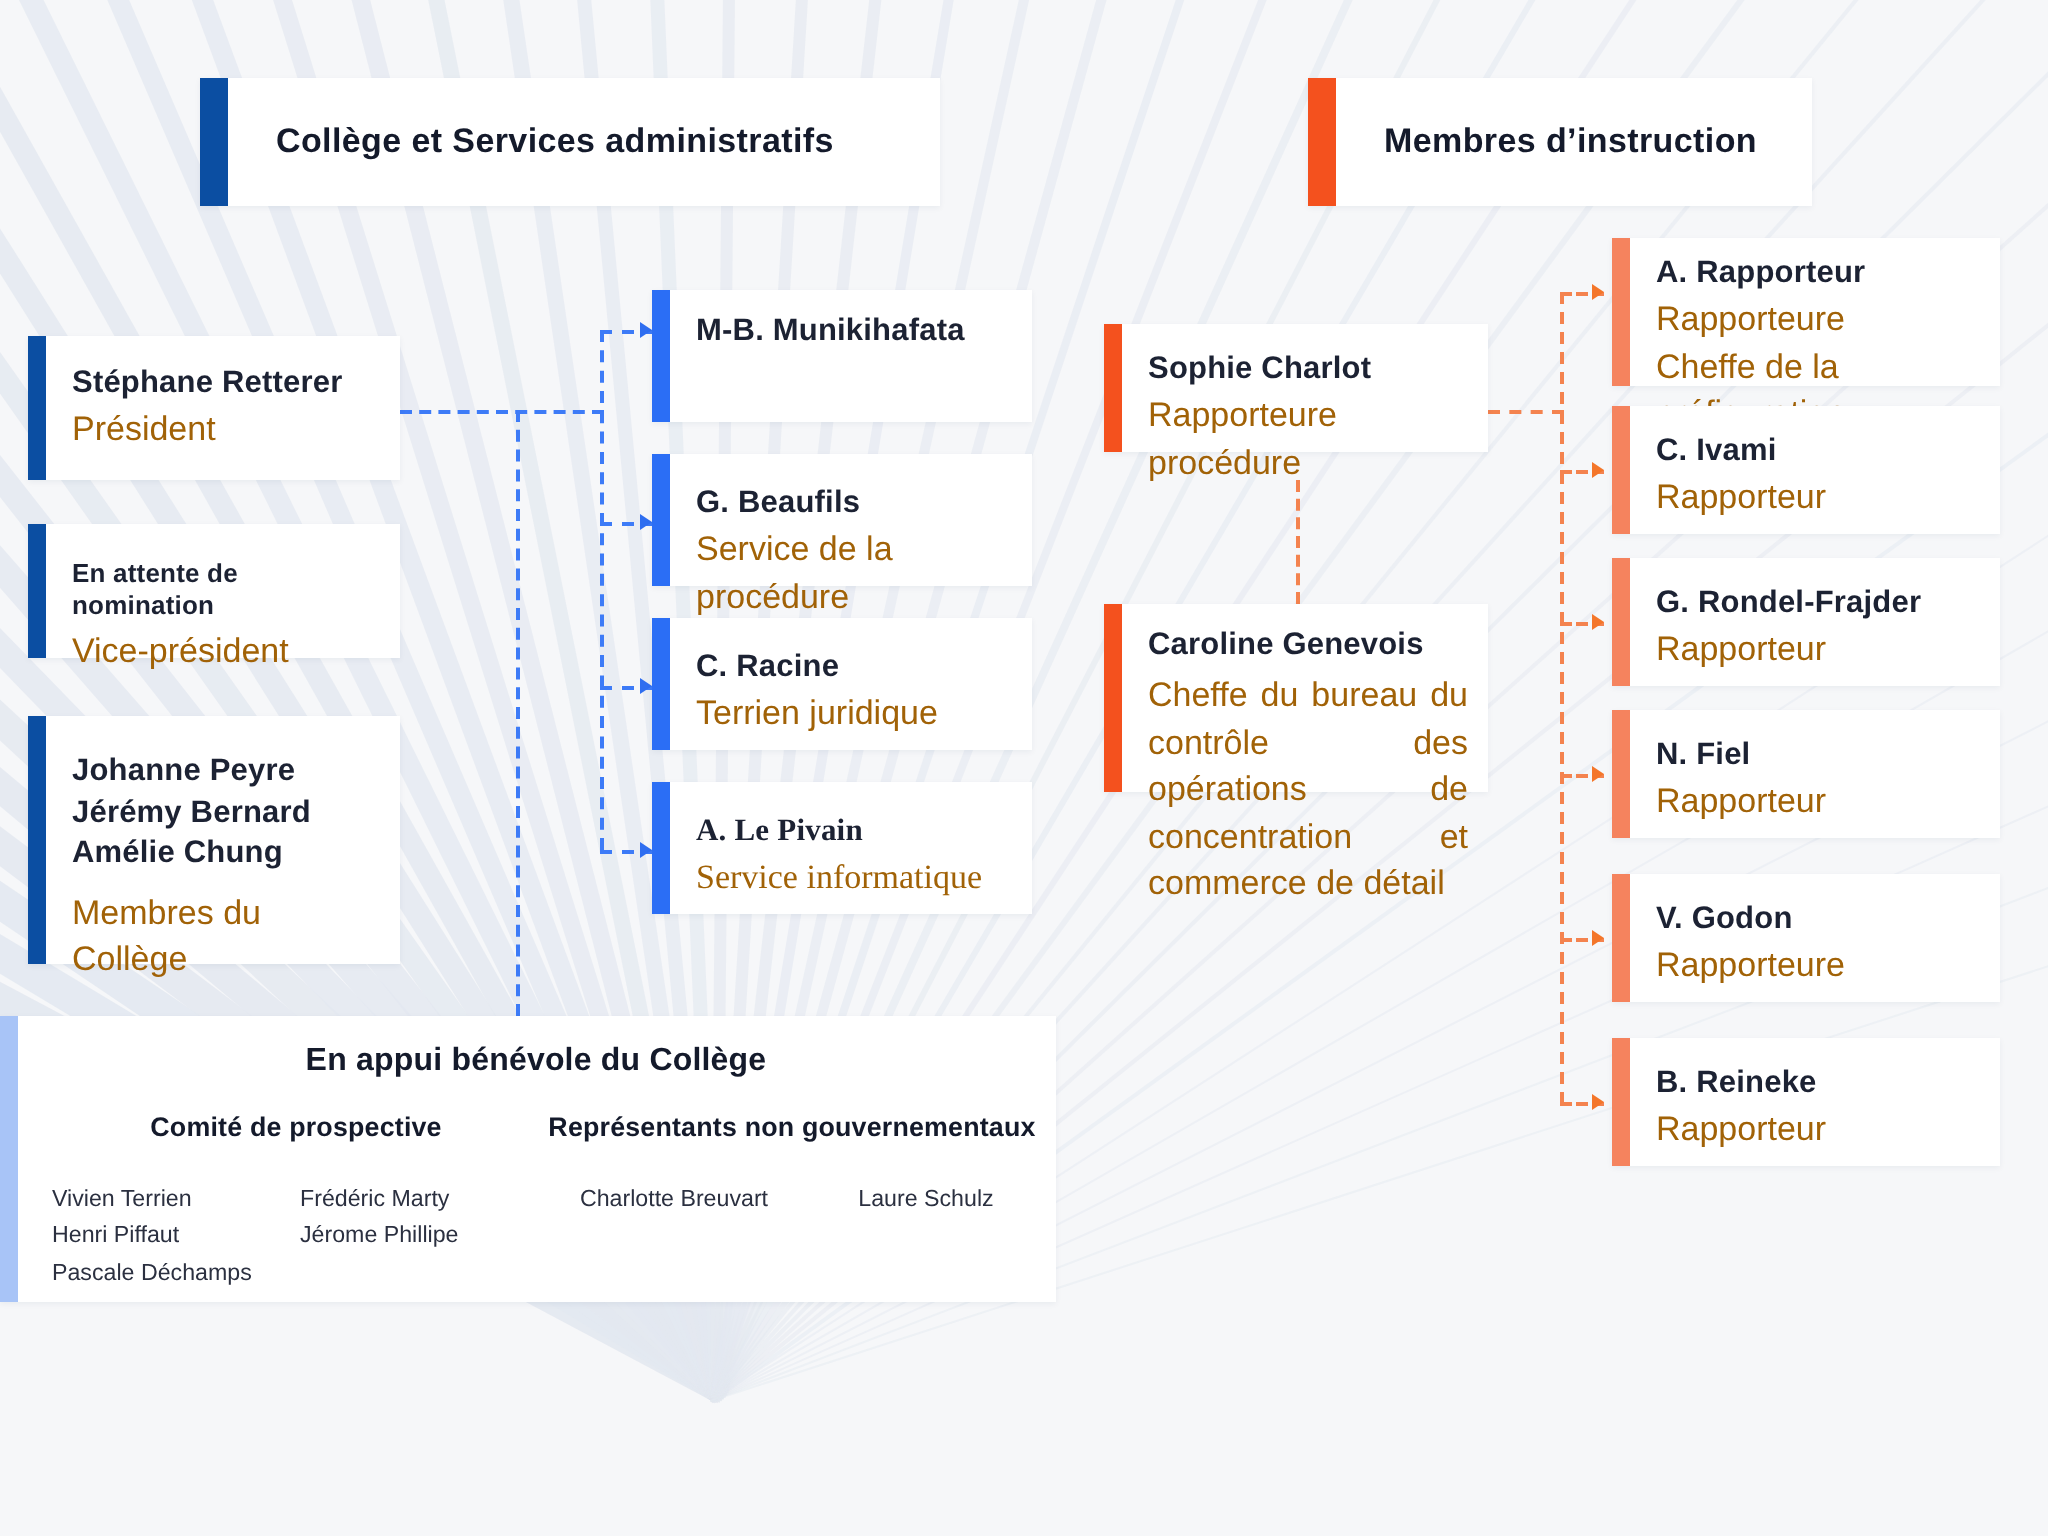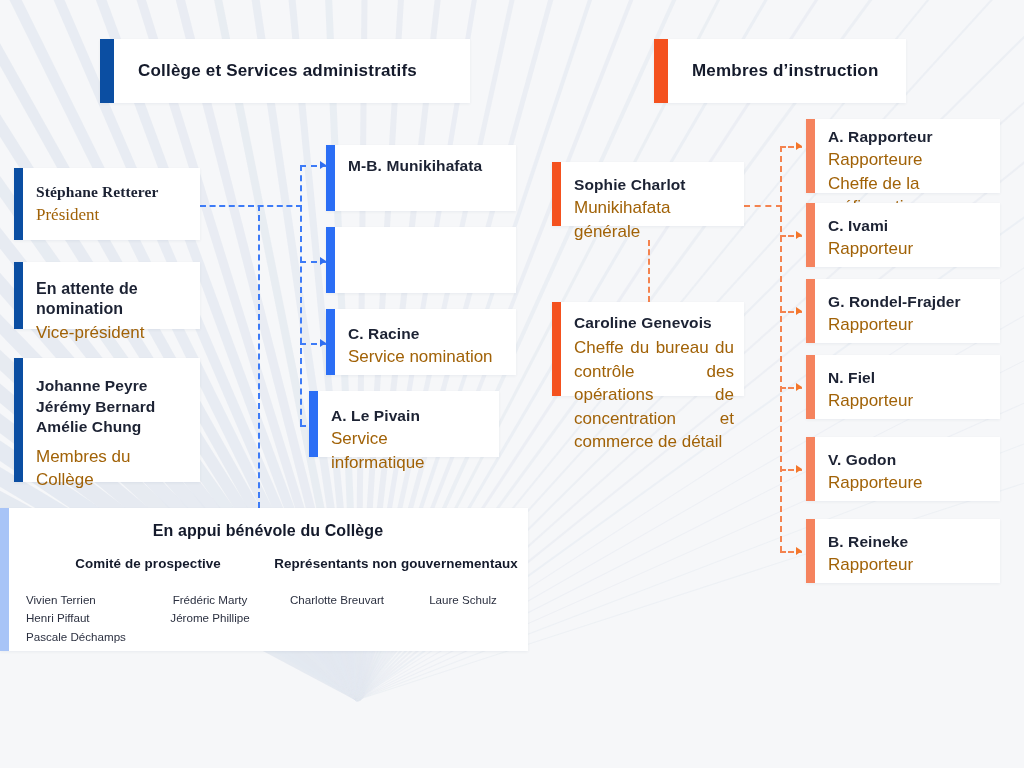--- a/index.html
+++ b/index.html
@@ -83,21 +83,21 @@
   .vol-col{}
   .vol-col.left{width:245px;}
   .vol-col.right{width:255px;}
   .vol-head{
     text-align:center;color:#141a2b;font-weight:bold;font-size:13.4px;
     margin-bottom:20px;letter-spacing:.1px;
   }
   .vol-lists{display:flex;}
   .vol-sub{font-size:11.6px;color:#2b3040;line-height:1.58;}
   .vol-sub.a{width:124px;}
-  .vol-sub.b{width:120px;text-align:center;}
+  .vol-sub.b{width:120px;}
   .vol-sub.c{width:134px;text-align:center;}
   .vol-sub.d{width:118px;text-align:center;}
   .dashV{
     position:absolute;width:0;
     border-left:2px dashed #3d7bf7;
   }
   .dashH{
     position:absolute;height:0;
     border-top:2px dashed #3d7bf7;
   }
@@ -205,32 +205,32 @@
   <div class="hdr" style="left:100px;top:39px;width:370px;height:64px;">
     <div class="bar" style="background:#0b4ea2;"></div>
     <div class="title">Collège et Services administratifs</div>
   </div>
 
   <div class="hdr" style="left:654px;top:39px;width:252px;height:64px;">
     <div class="bar" style="background:#f4511e;"></div>
     <div class="title">Membres d’instruction</div>
   </div>
 
-  <div class="card" style="left:14px;top:168px;width:186px;height:72px;font-family:Liberation Serif, serif;">
+  <div class="card" style="left:14px;top:168px;width:186px;height:72px;">
     <div class="bar" style="background:#0b4ea2;"></div>
     <div class="body" style="padding-top:14px;">
       <div class="name">Stéphane Retterer</div>
       <div class="role">Président</div>
     </div>
   </div>
 
   <div class="card" style="left:14px;top:262px;width:186px;height:67px;">
     <div class="bar" style="background:#0b4ea2;"></div>
     <div class="body" style="padding-top:17px;">
-      <div class="name" style="font-size:16px;">En attente de nomination</div>
+      <div class="name" style="font-size:13px;">En attente de nomination</div>
       <div class="role">Vice-président</div>
     </div>
   </div>
 
   <div class="card" style="left:14px;top:358px;width:186px;height:124px;">
     <div class="bar" style="background:#0b4ea2;"></div>
     <div class="body" style="padding-top:18px;">
       <div class="name" style="white-space:pre-line;line-height:1.33;">Johanne Peyre
 Jérémy Bernard
 Amélie Chung</div>
@@ -240,43 +240,47 @@
 
   <div class="card" style="left:326px;top:145px;width:190px;height:66px;">
     <div class="bar" style="background:#2b6ef5;"></div>
     <div class="body" style="padding-top:11px;">
       <div class="name">M-B. Munikihafata</div>
     </div>
   </div>
 
   <div class="card" style="left:326px;top:227px;width:190px;height:66px;">
     <div class="bar" style="background:#2b6ef5;"></div>
+    <div class="body" style="padding-top:15px;">
+      <div class="name">G. Beaufils</div>
+      <div class="role">Service de la procédure</div>
+    </div>
   </div>
 
   <div class="card" style="left:326px;top:309px;width:190px;height:66px;">
     <div class="bar" style="background:#2b6ef5;"></div>
     <div class="body" style="padding-top:15px;">
       <div class="name">C. Racine</div>
-      <div class="role">Service nomination</div>
-    </div>
-  </div>
-
-  <div class="card" style="left:309px;top:391px;width:190px;height:66px;">
+      <div class="role">Terrien juridique</div>
+    </div>
+  </div>
+
+  <div class="card" style="left:326px;top:391px;width:190px;height:66px;font-family:Liberation Serif, serif;">
     <div class="bar" style="background:#2b6ef5;"></div>
     <div class="body" style="padding-top:15px;">
       <div class="name">A. Le Pivain</div>
       <div class="role">Service informatique</div>
     </div>
   </div>
 
   <div class="card" style="left:552px;top:162px;width:192px;height:64px;">
     <div class="bar" style="background:#f4511e;"></div>
     <div class="body" style="padding-top:13px;">
       <div class="name">Sophie Charlot</div>
-      <div class="role">Munikihafata générale</div>
+      <div class="role">Rapporteure procédure</div>
     </div>
   </div>
 
   <div class="card" style="left:552px;top:302px;width:192px;height:94px;">
     <div class="bar" style="background:#f4511e;"></div>
     <div class="body" style="padding-top:11px;padding-right:10px;">
       <div class="name">Caroline Genevois</div>
       <div class="role justify" style="margin-top:4px;">Cheffe du bureau du contrôle des opérations de concentration et commerce de détail</div>
     </div>
   </div>

